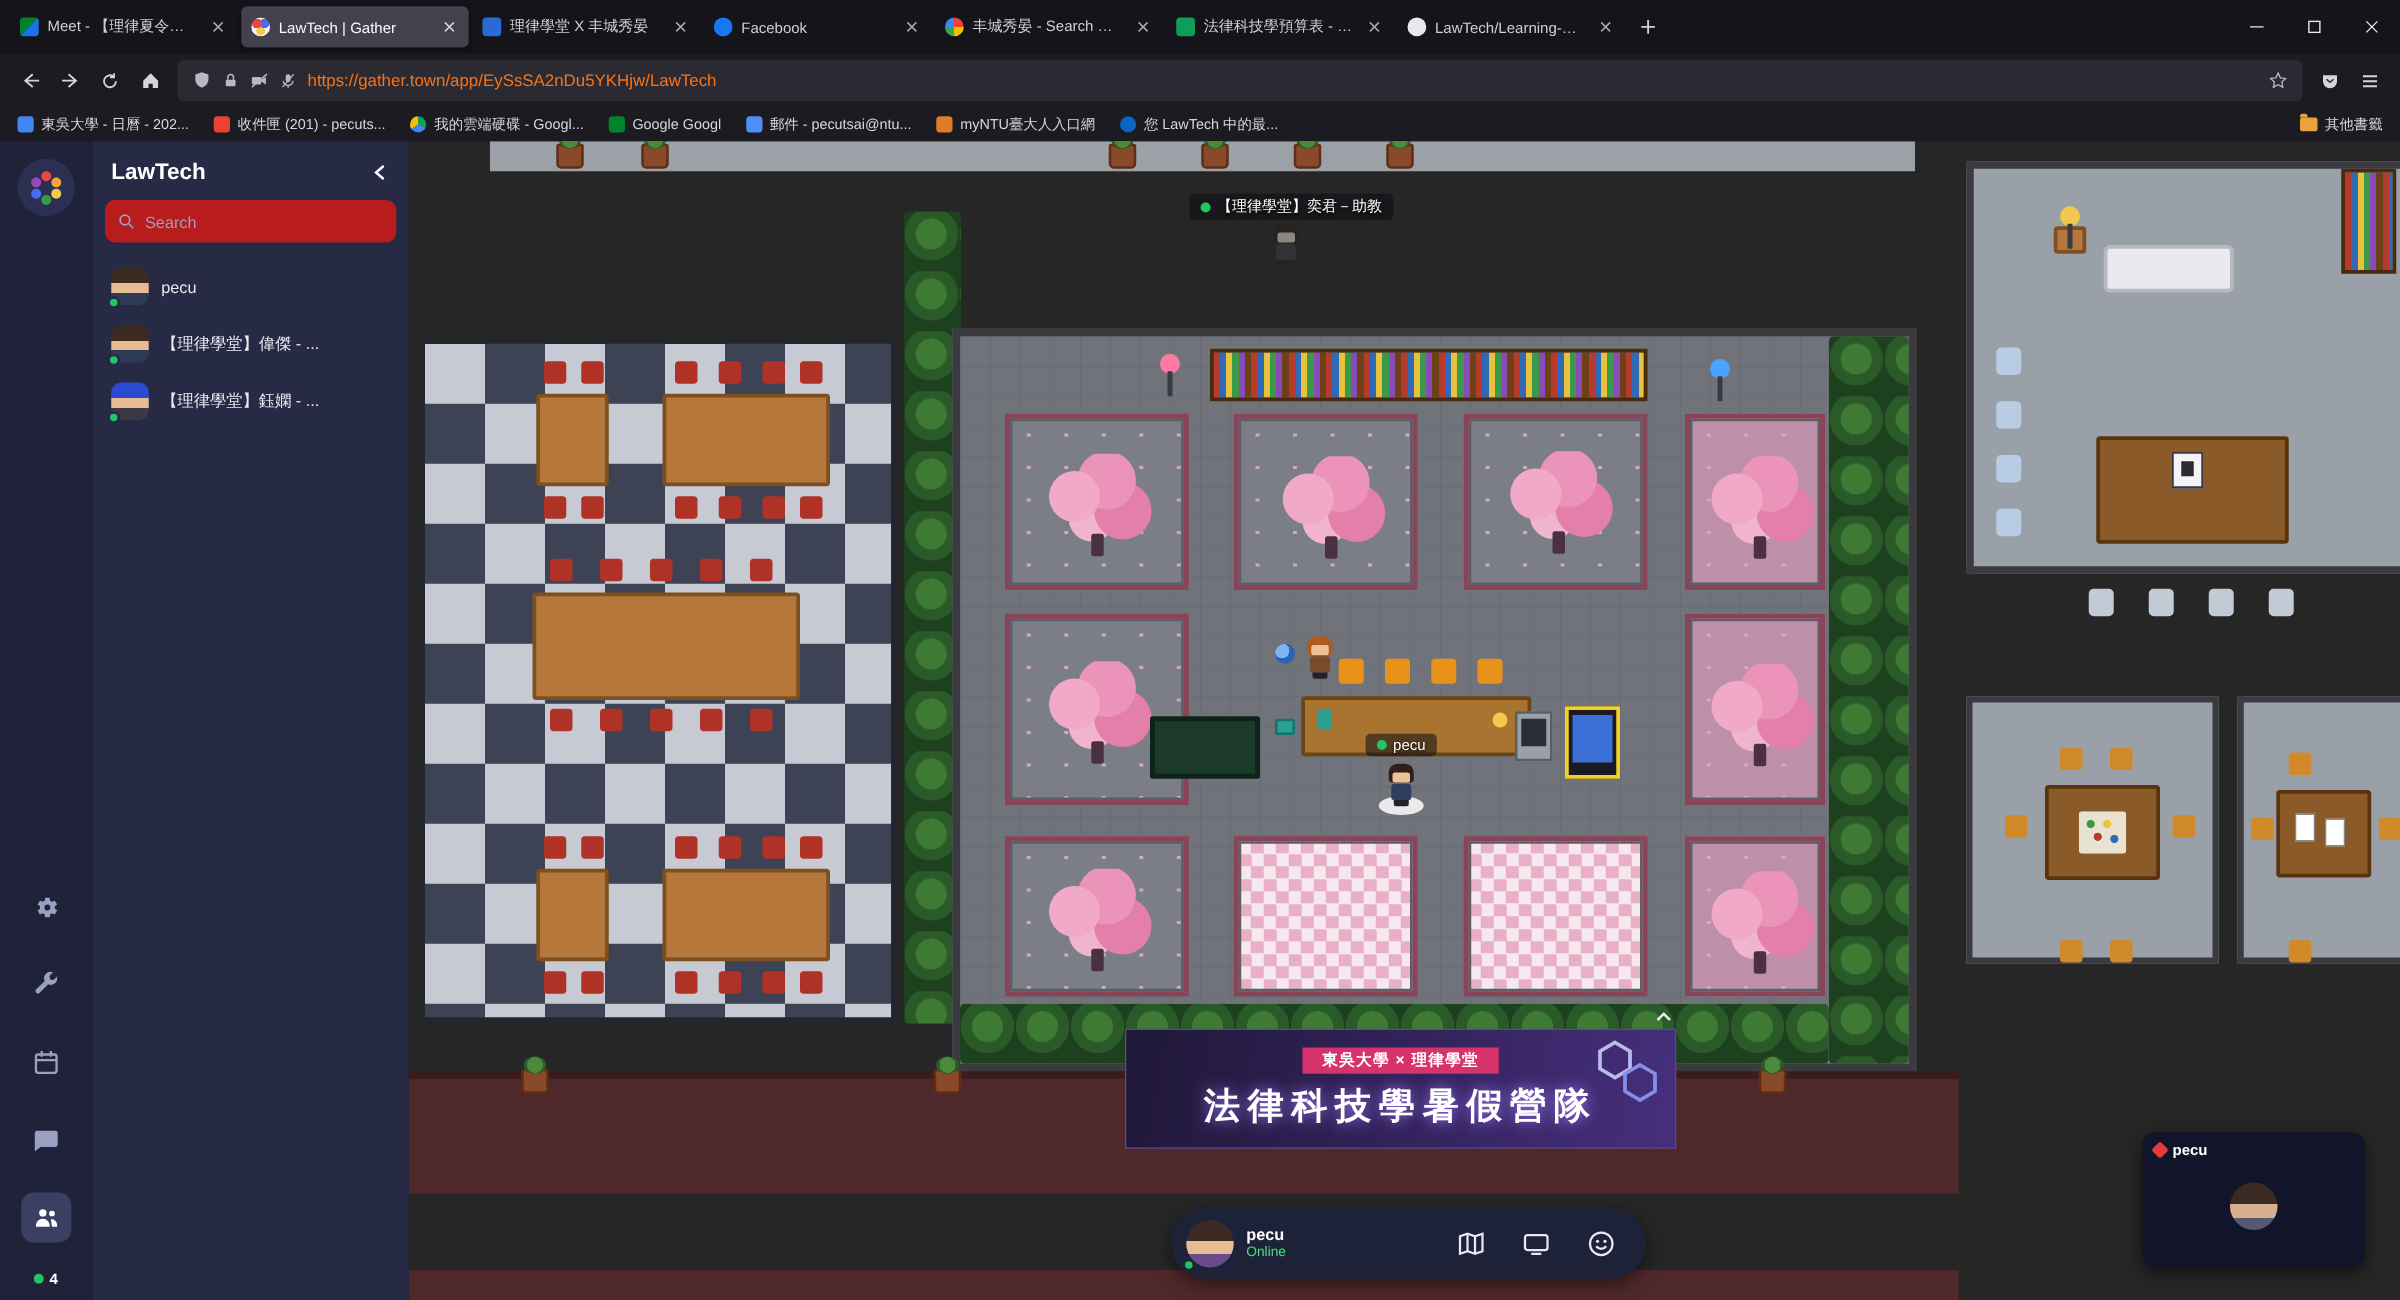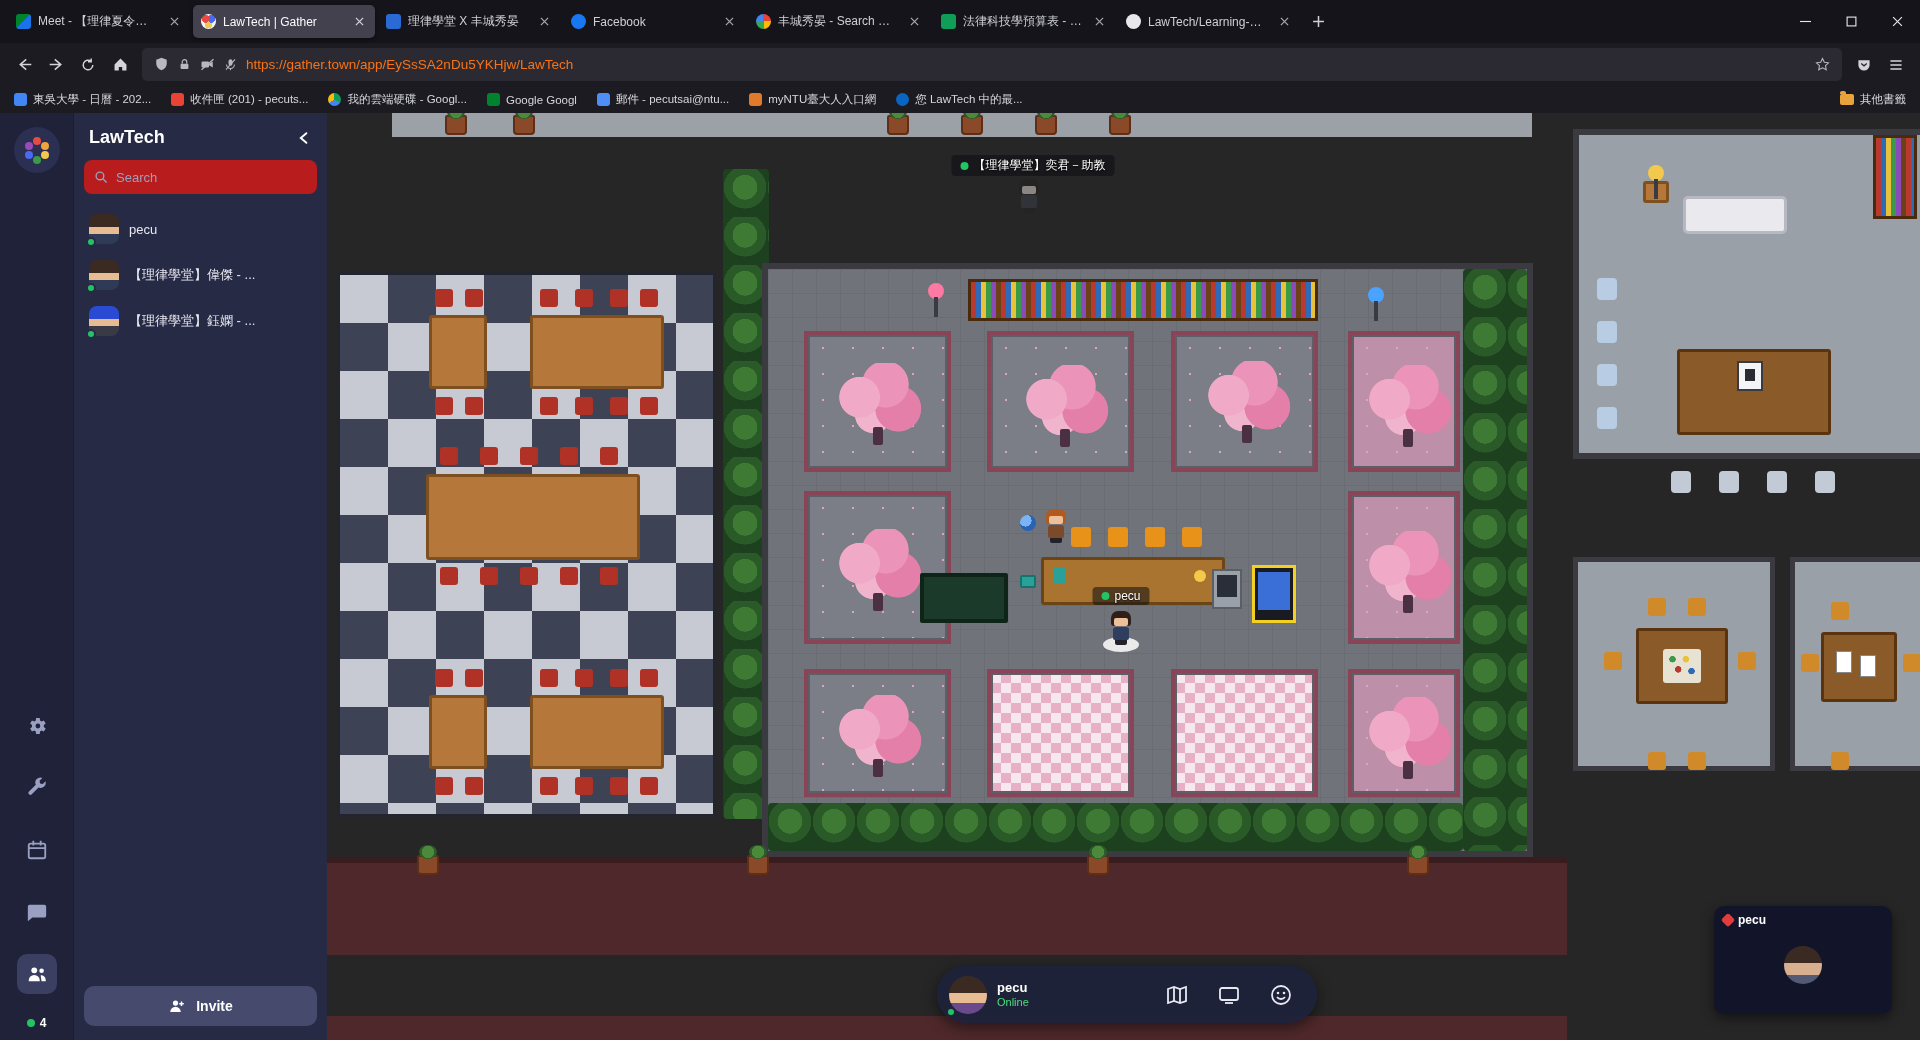--- a/index.html
+++ b/index.html
@@ -401,30 +401,20 @@
             </span>
             <span class="pname">【理律學堂】偉傑 - ...</span>
           </div>
           <div class="participant">
             <span class="avatar">
               <span class="status-dot"></span>
             </span>
             <span class="pname">【理律學堂】鈺嫻 - ...</span>
           </div>
         </div>
-      <div class="invite-btn">
-        <span>
-            <svg width="18" height="18" viewBox="0 0 24 24">
-              <circle cx="10" cy="8" r="3.5" fill="#fff"></circle>
-              <path d="M3 20a7 7 0 0 1 14 0z" fill="#fff"></path>
-              <path d="M18 6v6M15 9h6" stroke="#fff" stroke-width="2"></path>
-            </svg>
-          </span>
-        <span>Invite</span>
-      </div>
     </div>
 
     <div class="map">
       <div class="corridor"></div>
       <div class="pot" style="left:118px;top:2px">
           <span class="bush"></span>
         </div>
       <div class="pot" style="left:186px;top:2px">
           <span class="bush"></span>
         </div>
@@ -550,20 +540,33 @@
           </div>
         <div class="pot" style="left:760px;top:-8px">
             <span class="bush"></span>
           </div>
         <div class="pot" style="left:1080px;top:-8px">
             <span class="bush"></span>
           </div>
       </div>
       <div class="band2"></div>
 
+      <div class="banner">
+        <span class="banner-collapse">
+            <svg width="14" height="10" viewBox="0 0 14 10">
+              <path d="M2 8l5-5 5 5" fill="none" stroke="currentColor" stroke-width="2"></path>
+            </svg>
+          </span>
+        <span class="banner-tag">東吳大學 × 理律學堂</span>
+        <span class="banner-title">法律科技學暑假營隊</span>
+        <svg class="banner-hex" width="70" height="54" viewBox="0 0 70 54">
+            <path d="M30 4l12 7v14l-12 7-12-7V11z" fill="none" stroke="#cfd4ff" stroke-width="3"></path>
+            <path d="M50 22l12 7v14l-12 7-12-7V29z" fill="none" stroke="#8fa0ff" stroke-width="3"></path>
+          </svg>
+      </div>
 
       <div class="nameplate" style="left:706px;top:42px">
         <span class="gdot"></span>
         <span>【理律學堂】奕君－助教</span>
       </div>
       <div class="char ghost" style="left:690px;top:66px">
         <div class="char-head">
             <div class="char-face"></div>
           </div>
           <div class="char-body"></div>

